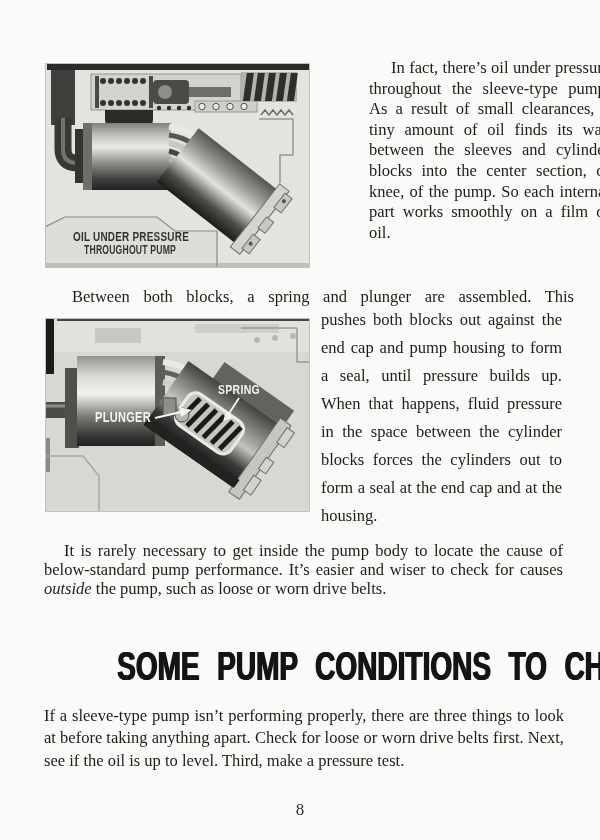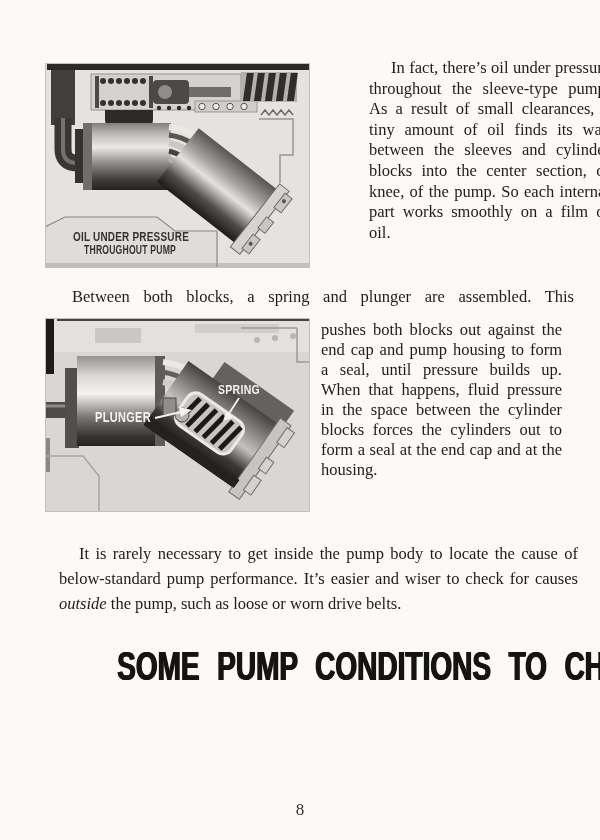--- a/index.html
+++ b/index.html
@@ -8,22 +8,22 @@
     background:#fbfaf8;color:#1e1d1a;overflow:hidden;
     font-family:"Liberation Serif", serif;
   }
   .body-text{
     position:absolute;margin:0;font-size:16.5px;text-align:justify;
     color:#1d1c19;
   }
   .col1{left:321px;top:58px;width:241px;line-height:20.6px;text-indent:22px;margin-left:48px;}
   .lead-line{left:56px;top:286px;width:518px;line-height:21px;text-indent:16px;
     text-align-last:justify;}
-  .col2{left:321px;top:320px;width:241px;line-height:20px;}
-  .advice{left:44px;top:541px;width:519px;line-height:25px;text-indent:20px;margin-left:15px;}
+  .col2{left:321px;top:306px;width:241px;line-height:28px;}
+  .advice{left:44px;top:541px;width:519px;line-height:19px;text-indent:20px;}
   .check{left:44px;top:705px;width:520px;line-height:22.3px;}
   .fig{position:absolute;display:block;}
   .fig1{left:45px;top:63px;width:265px;height:205px;}
   .fig2{left:45px;top:318px;width:265px;height:194px;}
   .heading{
     position:absolute;left:0;top:644px;width:600px;margin:0;text-align:center;
     font-family:"Liberation Sans", sans-serif;font-weight:bold;font-size:40px;
     color:#151412;letter-spacing:0px;word-spacing:14px;white-space:nowrap;
   }
   .heading .condense{
@@ -253,16 +253,17 @@
     </g>
     <rect x="0.5" y="0.5" width="264" height="193" fill="none" stroke="#c2c1bd"></rect>
   </svg>
 
   <p class="body-text col2">pushes both blocks out against the end cap and pump housing to form a seal, until pressure builds up. When that happens, fluid pressure in the space between the cylinder blocks forces the cylinders out to form a seal at the end cap and at the housing.</p>
 
   <p class="body-text advice"><span>It is rarely necessary to get inside the pump body to locate the cause of below-standard pump performance. It’s easier and wiser to check for causes </span><em>outside</em><span> the pump, such as loose or worn drive belts.</span></p>
 
   <h1 class="heading"><span class="condense">SOME PUMP CONDITIONS TO CHECK</span></h1>
 
+  <p class="body-text check">If a sleeve-type pump isn’t performing properly, there are three things to look at before taking anything apart. Check for loose or worn drive belts first. Next, see if the oil is up to level. Third, make a pressure test.</p>
 
   <div class="pagenum">8</div>
 
 </div>
 
 </body></html>

